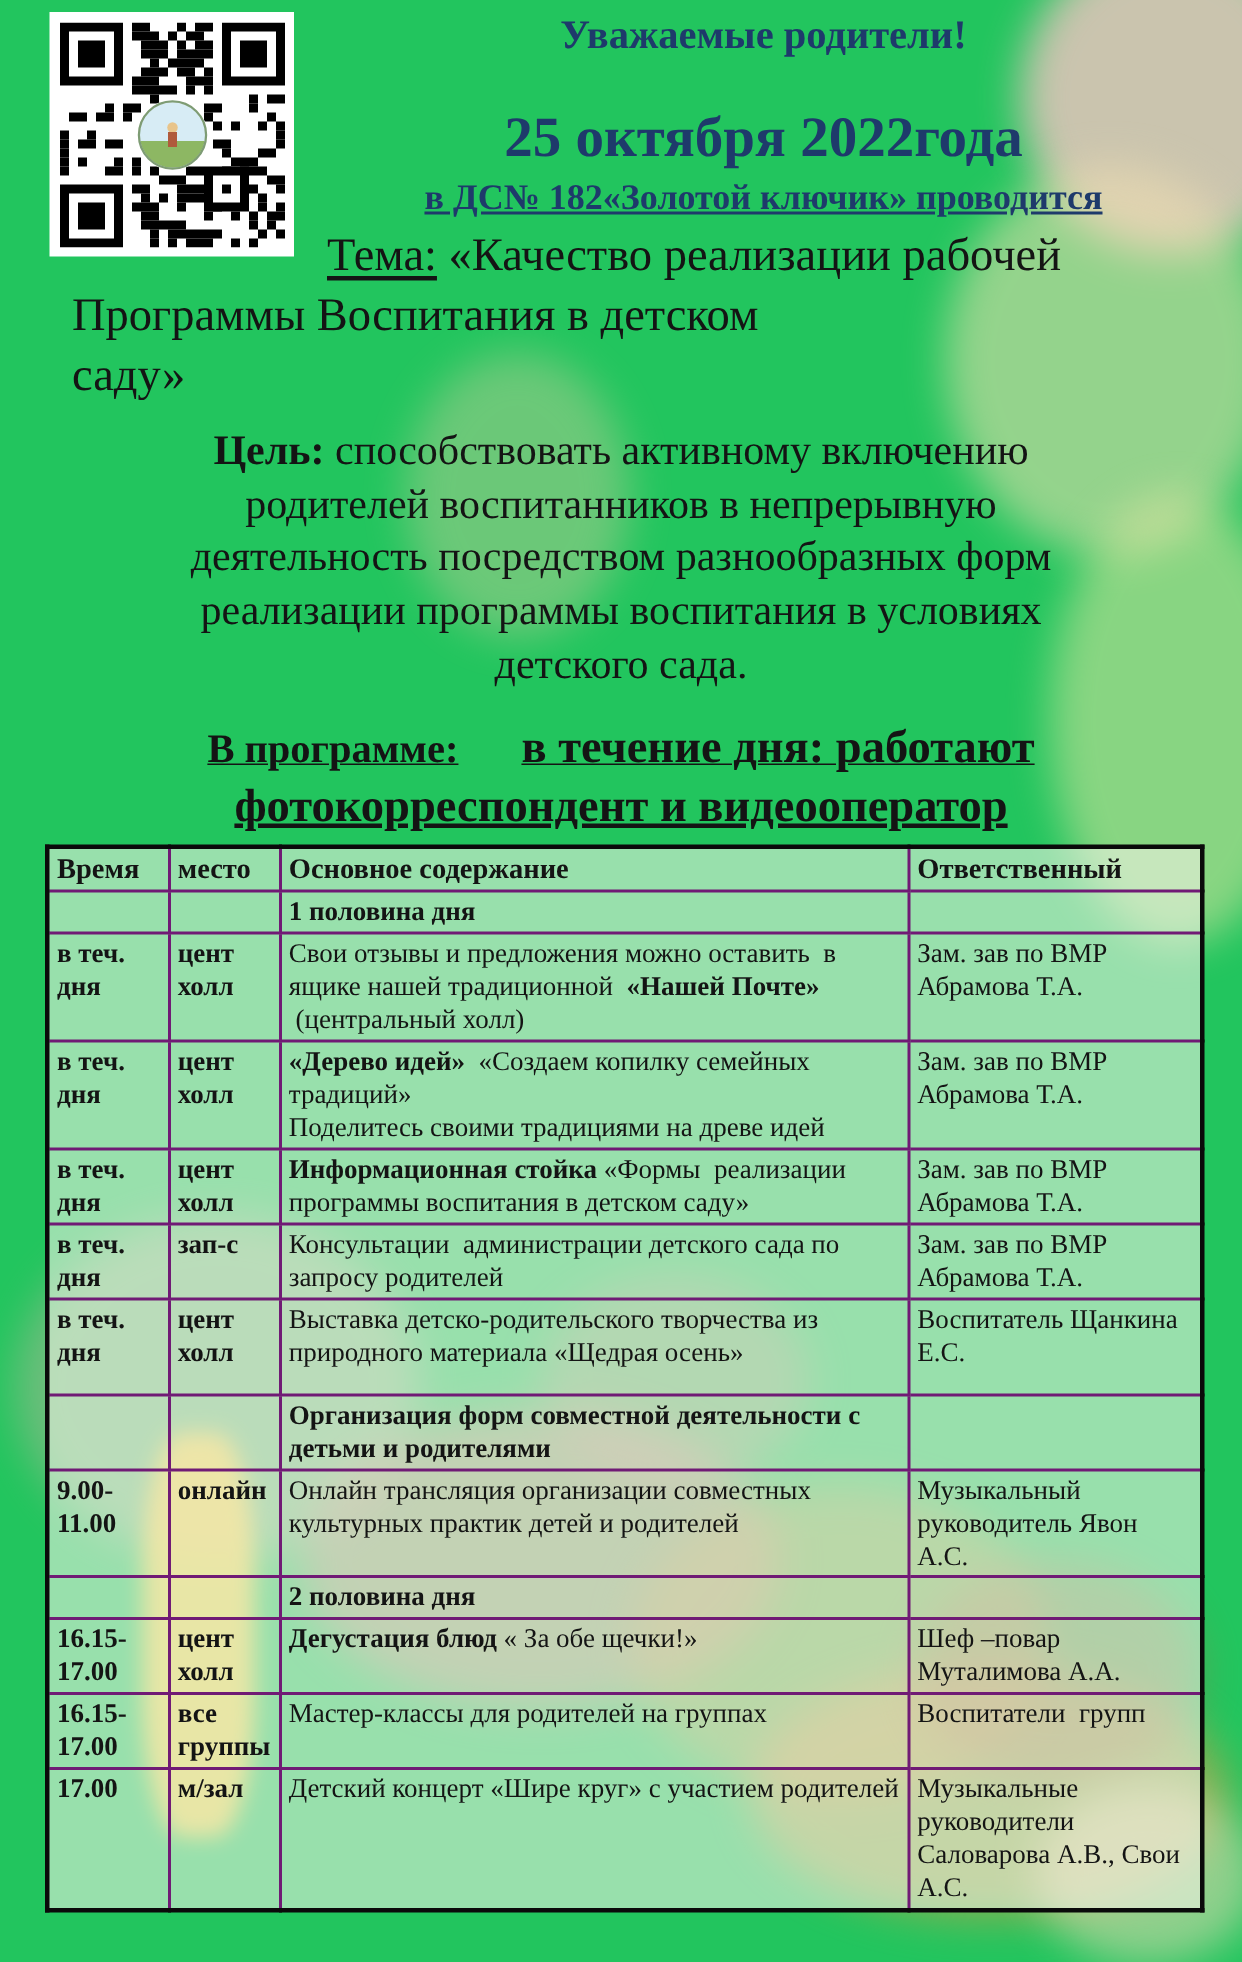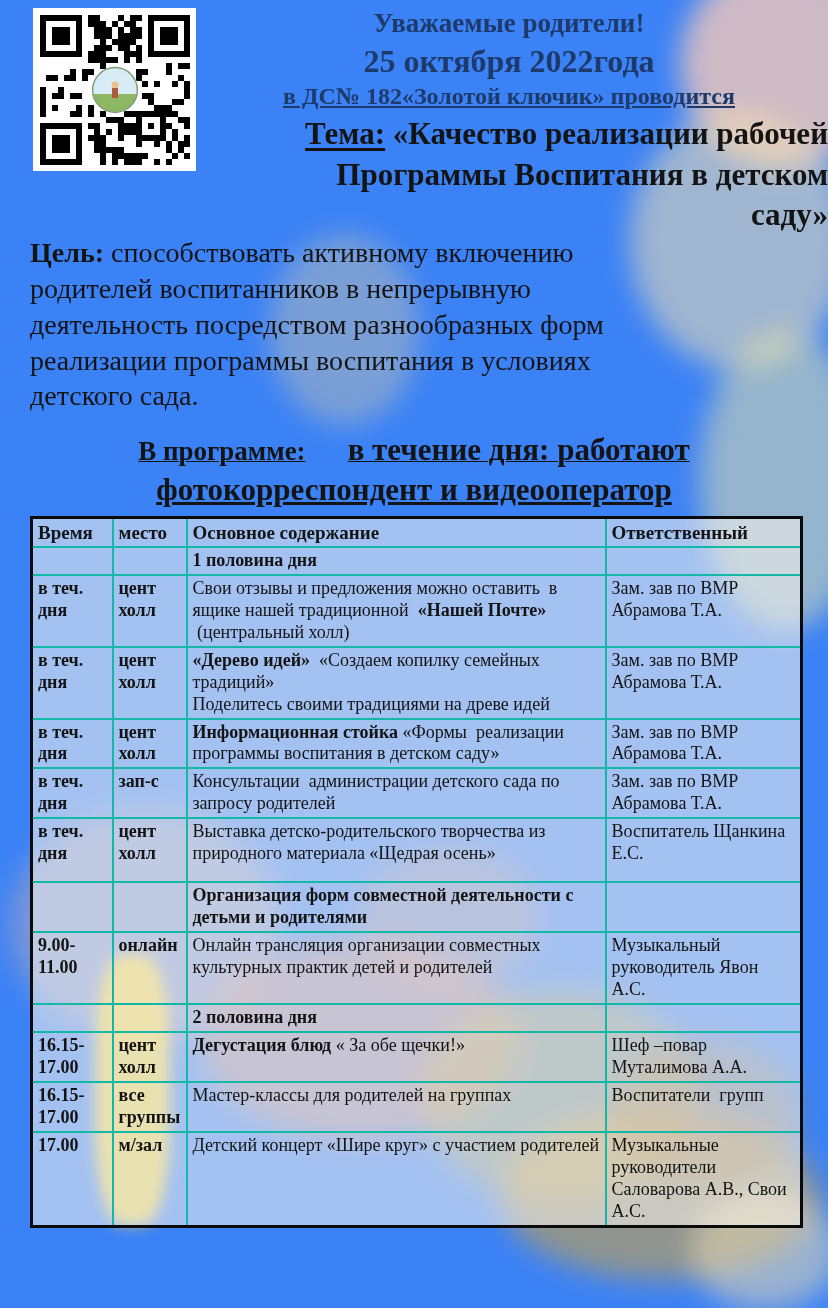--- a/index.html
+++ b/index.html
@@ -1,18 +1,18 @@
 <!DOCTYPE html>
 <html><head>
 <meta charset="utf-8">
 <style>
   html,body{margin:0;padding:0;background:#ffffff;}
   .page{
     position:relative;width:828px;height:1308px;overflow:hidden;
-    background:#3b82f6;
+    background:#22c55e;
     font-family:"Liberation Serif","DejaVu Serif",serif;
     color:#141414;
   }
   
   .blob{position:absolute;border-radius:50%;filter:blur(14px);pointer-events:none;}
   .b1{left:680px;top:-40px;width:200px;height:210px;background:#e8c4bd;opacity:.85;}
   .b2{left:630px;top:110px;width:220px;height:260px;background:#f2e0b2;opacity:.55;}
   .b3{left:700px;top:330px;width:170px;height:300px;background:#eee6a6;opacity:.5;}
   .b4{left:270px;top:235px;width:150px;height:190px;background:#e2cfa4;opacity:.38;}
   .b5{left:10px;top:810px;width:270px;height:230px;background:#dfb3a9;opacity:.4;}
@@ -22,35 +22,35 @@
   .b9{left:500px;top:1110px;width:320px;height:170px;background:#c9a14c;opacity:.6;}
   .b10{left:610px;top:1040px;width:190px;height:150px;background:#9f7a49;opacity:.45;}
   .b11{left:360px;top:850px;width:180px;height:140px;background:#cf9384;opacity:.35;}
   .b12{left:690px;top:1190px;width:150px;height:120px;background:#e8d9b2;opacity:.55;}
   
   .qr-box{position:absolute;left:33px;top:8px;width:163px;height:163px;background:#ffffff;
     display:flex;align-items:center;justify-content:center;z-index:3;}
   
   .head-blue{position:relative;z-index:2;margin:6px 0 0 190px;text-align:center;color:#1e3a6b;font-weight:bold;}
   .h1{font-size:27px;line-height:1.3;}
-  .h2{font-size:32px;line-height:1.25;}
+  .h2{font-size:38px;line-height:1.25;margin-top:28px;}
   .h3{font-size:24px;line-height:1.3;text-decoration:underline;}
-  .tema{position:relative;z-index:2;text-align:right;text-indent:170px;white-space:pre-line;
-    font-weight:bold;font-size:31px;line-height:1.3;margin-top:2px;}
+  .tema{position:relative;z-index:2;text-align:left;text-indent:170px;white-space:pre-line;
+    font-weight:normal;font-size:31px;line-height:1.3;margin-top:2px;padding-left:48px;}
   .tema .u{text-decoration:underline;text-underline-offset:4px;}
-  .goal{position:relative;z-index:2;white-space:pre-line;
-    font-size:28px;line-height:1.28;margin-top:0;padding:0 30px;}
+  .goal{position:relative;z-index:2;text-align:center;white-space:pre-line;
+    font-size:28px;line-height:1.28;margin-top:12px;padding:0 30px;}
   .program{position:relative;z-index:2;text-align:center;font-weight:bold;margin-top:16px;line-height:1.28;text-decoration:underline;}
   .prog-lbl{font-size:27px;}
   .prog-sp{display:inline-block;width:42px;}
   .prog-main,.prog-line2{font-size:31px;}
   
   table.sched{position:relative;z-index:2;border-collapse:collapse;table-layout:fixed;
     margin:6px 0 0 30px;width:770px;border:3px solid #0a0a0a;font-size:18px;line-height:1.22;}
-  .sched th,.sched td{border:2px solid #14b8a6;padding:2px 5px;vertical-align:top;text-align:left;
+  .sched th,.sched td{border:2px solid #701a75;padding:2px 5px;vertical-align:top;text-align:left;
     background:rgba(250,246,236,0.55);white-space:pre-wrap;word-wrap:break-word;}
   .sched th{font-size:19px;}
   .c-time,.c-place{font-weight:bold;}
   .c-content b{font-weight:bold;}
   tbody tr:nth-child(6) td{padding-bottom:16px;}   
   tbody tr:nth-child(13) td{}  
 </style>
 </head>
 <body>
 

